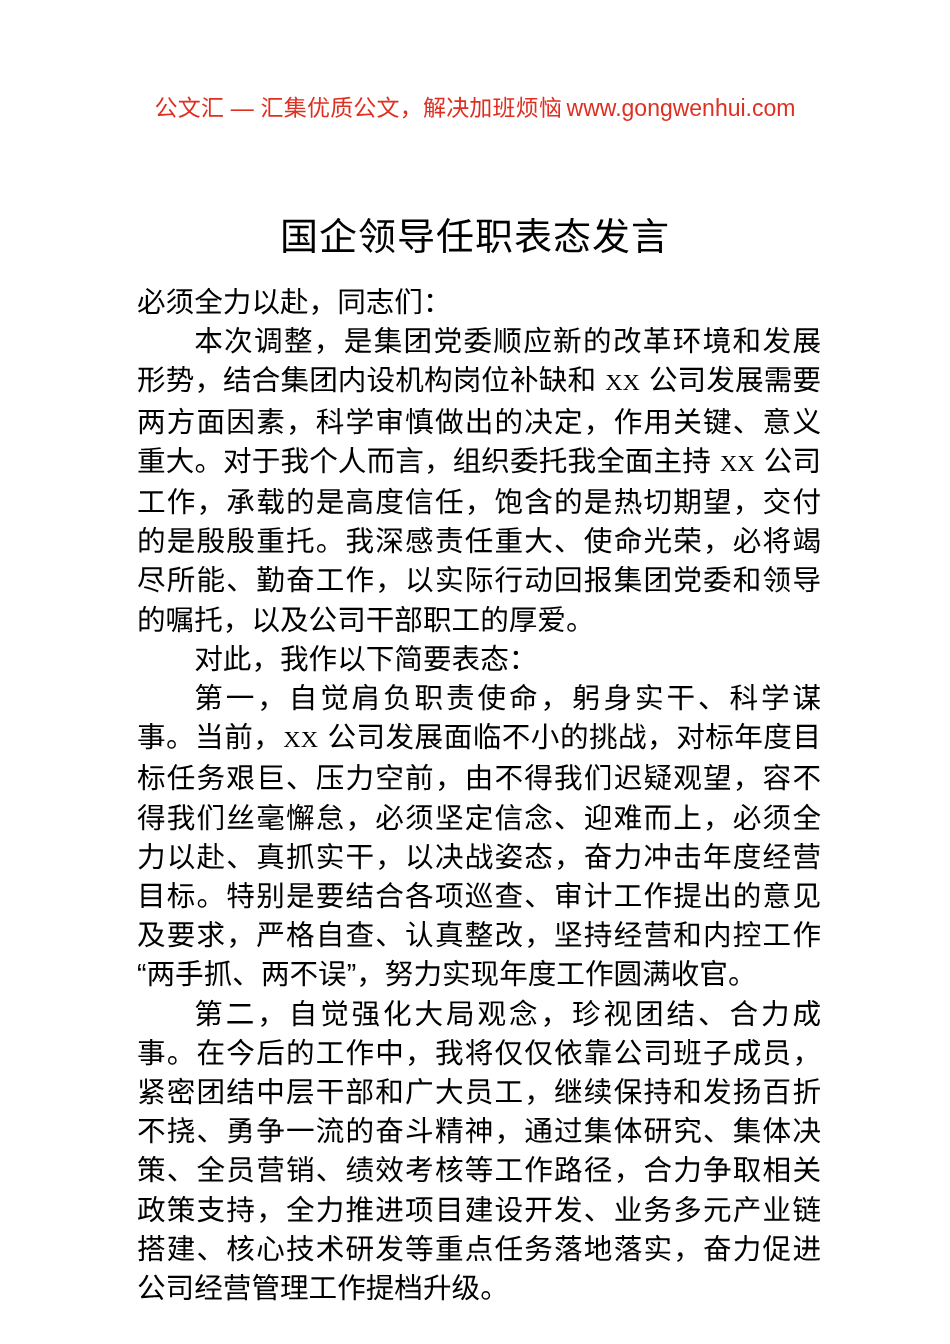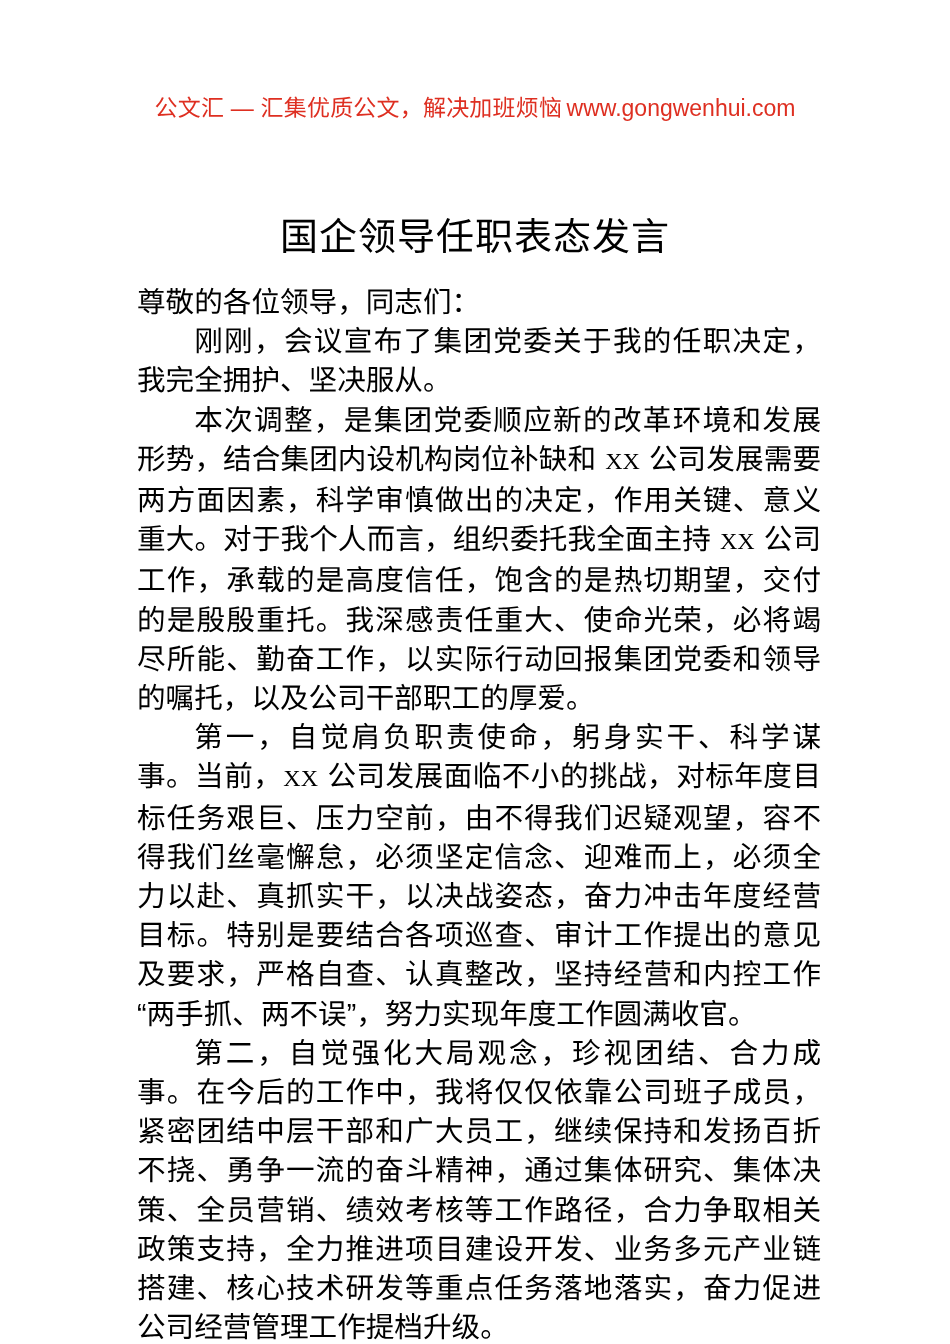--- a/index.html
+++ b/index.html
@@ -99,21 +99,21 @@
 <div class="page">
 
   <div class="site-header">
     <span class="hdr-text">公文汇 — 汇集优质公文，解决加班烦恼</span>
     <span class="hdr-url">www.gongwenhui.com</span>
   </div>
 
   <h1 class="doc-title">国企领导任职表态发言</h1>
 
   <div class="doc-body">
-    <p>尊敬的各位领导，同志们：</p>
-    <p class="indent">刚刚，会议宣布了集团党委关于我的任职决定，我完全拥护、坚决服从。</p>
+    <p>必须全力以赴，同志们：</p>
     <p class="indent">本次调整，是集团党委顺应新的改革环境和发展形势，结合集团内设机构岗位补缺和 <span class="lat">XX</span> 公司发展需要两方面因素，科学审慎做出的决定，作用关键、意义重大。对于我个人而言，组织委托我全面主持 <span class="lat">XX</span> 公司工作，承载的是高度信任，饱含的是热切期望，交付的是殷殷重托。我深感责任重大、使命光荣，必将竭尽所能、勤奋工作，以实际行动回报集团党委和领导的嘱托，以及公司干部职工的厚爱。</p>
+    <p class="indent">对此，我作以下简要表态：</p>
     <p class="indent">第一，自觉肩负职责使命，躬身实干、科学谋事。当前，<span class="lat">XX</span> 公司发展面临不小的挑战，对标年度目标任务艰巨、压力空前，由不得我们迟疑观望，容不得我们丝毫懈怠，必须坚定信念、迎难而上，必须全力以赴、真抓实干，以决战姿态，奋力冲击年度经营目标。特别是要结合各项巡查、审计工作提出的意见及要求，严格自查、认真整改，坚持经营和内控工作“两手抓、两不误”，努力实现年度工作圆满收官。</p>
     <p class="indent">第二，自觉强化大局观念，珍视团结、合力成事。在今后的工作中，我将仅仅依靠公司班子成员，紧密团结中层干部和广大员工，继续保持和发扬百折不挠、勇争一流的奋斗精神，通过集体研究、集体决策、全员营销、绩效考核等工作路径，合力争取相关政策支持，全力推进项目建设开发、业务多元产业链搭建、核心技术研发等重点任务落地落实，奋力促进公司经营管理工作提档升级。</p>
 
   </div>
 
 </div>
 
 </body></html>

